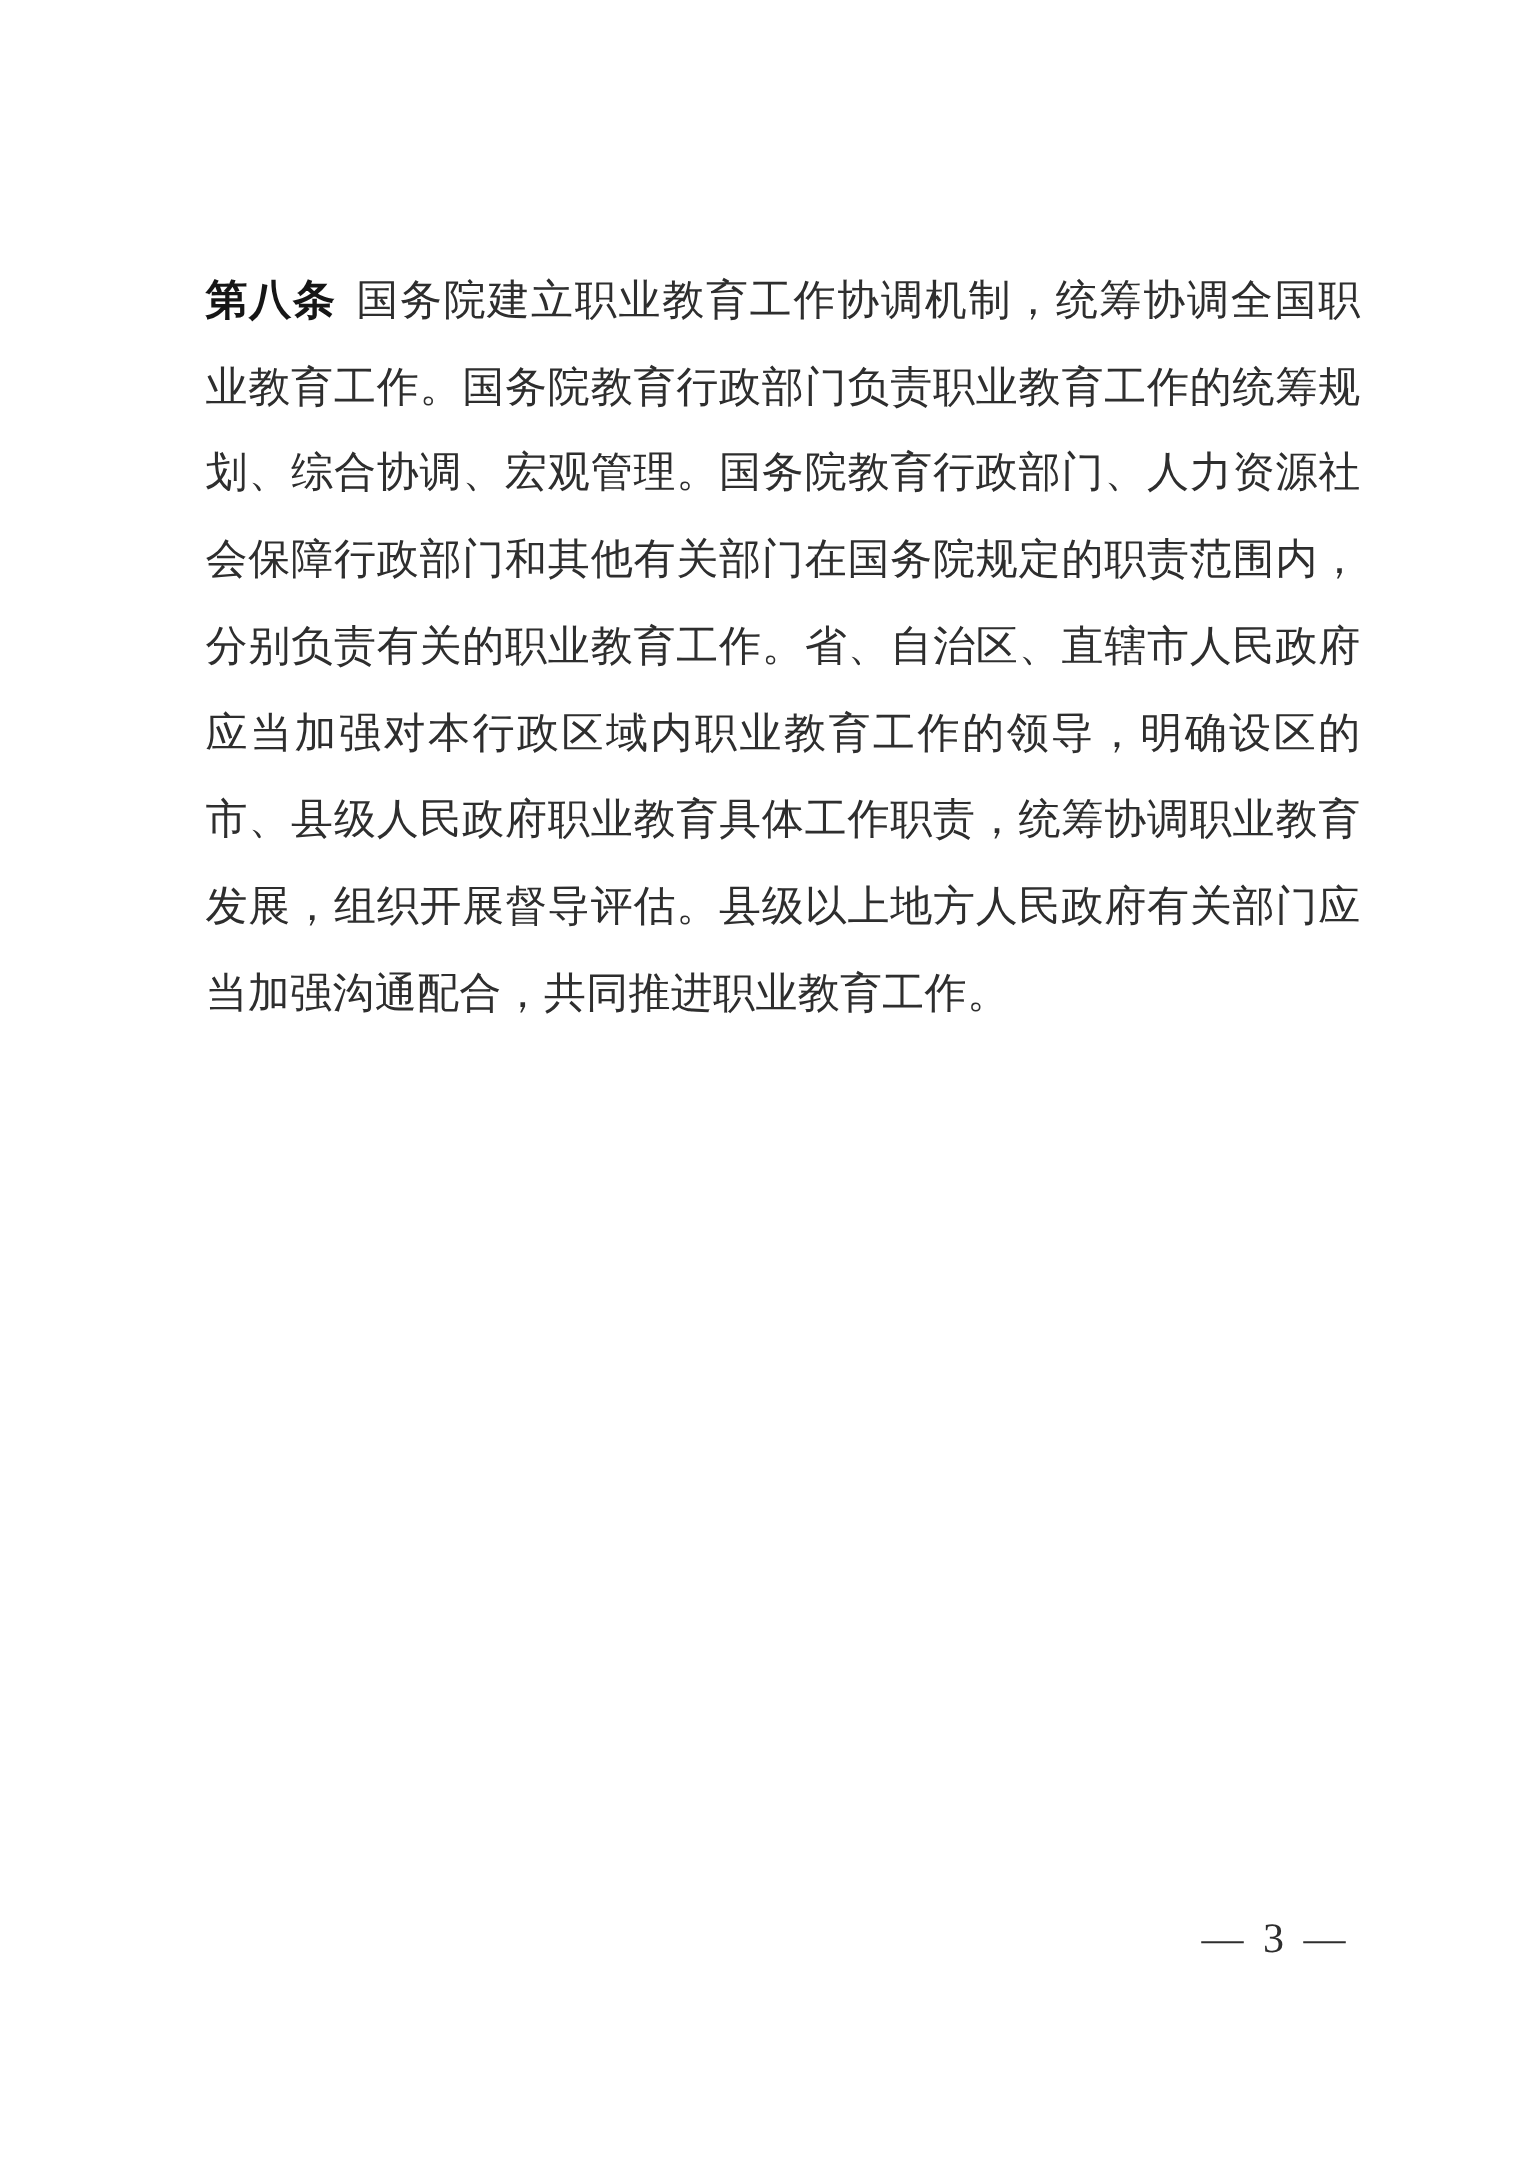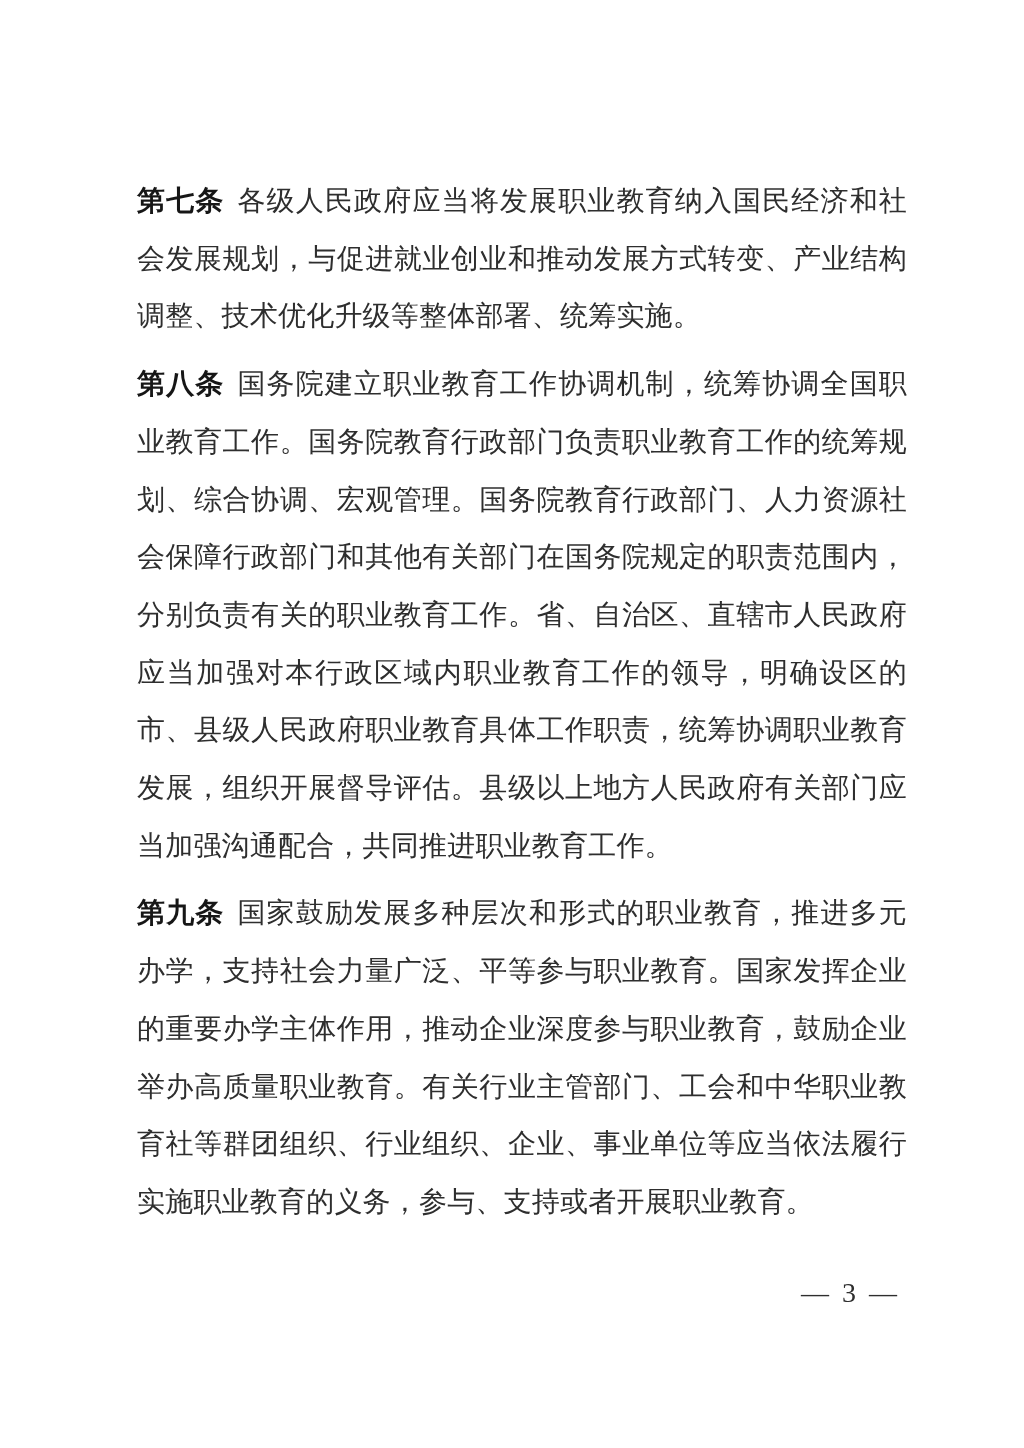--- a/index.html
+++ b/index.html
@@ -44,28 +44,22 @@
     letter-spacing: 3px;
     white-space: nowrap;
   }
 </style>
 </head>
 <body>
 
 <div class="page">
   <div class="content">
 
-    <p class="article">
-      <span class="article-number">第七条</span><span class="article-text">各级人民政府应当将发展职业教育纳入国民经济和社会发展规划，与促进就业创业和推动发展方式转变、产业结构调整、技术优化升级等整体部署、统筹实施。</span>
-    </p>
 
     <p class="article">
       <span class="article-number">第八条</span><span class="article-text">国务院建立职业教育工作协调机制，统筹协调全国职业教育工作。国务院教育行政部门负责职业教育工作的统筹规划、综合协调、宏观管理。国务院教育行政部门、人力资源社会保障行政部门和其他有关部门在国务院规定的职责范围内，分别负责有关的职业教育工作。省、自治区、直辖市人民政府应当加强对本行政区域内职业教育工作的领导，明确设区的市、县级人民政府职业教育具体工作职责，统筹协调职业教育发展，组织开展督导评估。县级以上地方人民政府有关部门应当加强沟通配合，共同推进职业教育工作。</span>
     </p>
 
-    <p class="article">
-      <span class="article-number">第九条</span><span class="article-text">国家鼓励发展多种层次和形式的职业教育，推进多元办学，支持社会力量广泛、平等参与职业教育。国家发挥企业的重要办学主体作用，推动企业深度参与职业教育，鼓励企业举办高质量职业教育。有关行业主管部门、工会和中华职业教育社等群团组织、行业组织、企业、事业单位等应当依法履行实施职业教育的义务，参与、支持或者开展职业教育。</span>
-    </p>
 
   </div>
 
   <div class="page-footer">— 3 —</div>
 </div>
 
 </body></html>

